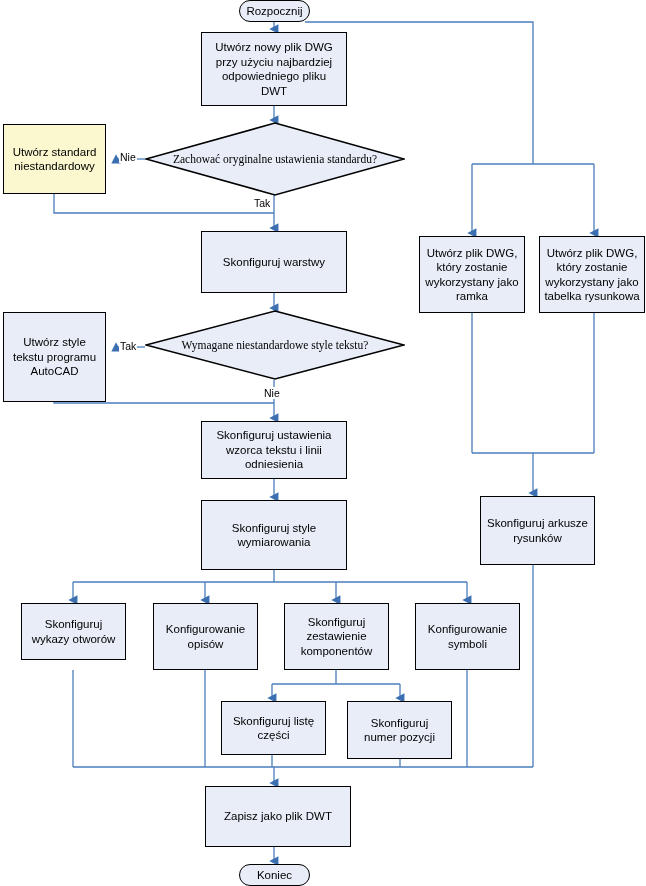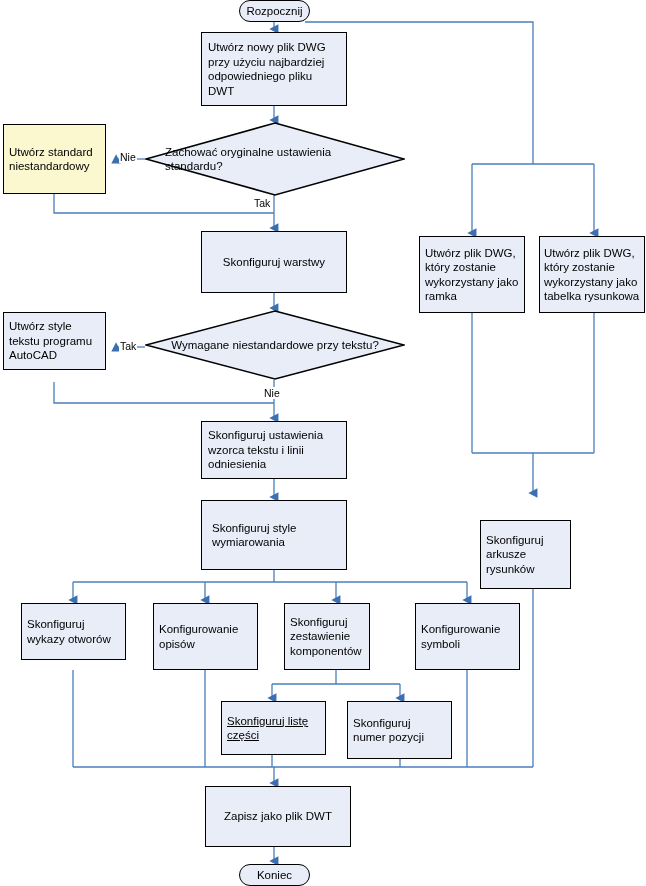--- a/index.html
+++ b/index.html
@@ -23,20 +23,21 @@
     width: 646px;
     height: 886px;
     pointer-events: none;
   }
   .node {
     position: absolute;
     box-sizing: border-box;
     display: flex;
     align-items: center;
     justify-content: center;
+    text-align: center;
     color: #000000;
     font-size: 11.5px;
     line-height: 14.5px;
     z-index: 5;
   }
   .proc {
     background: #e8edf7;
     border: 1.6px solid #000000;
   }
   .proc-alt {
@@ -49,20 +50,21 @@
     border-radius: 40px;
   }
   .decision {
     background: transparent;
     border: none;
   }
   .decision .dtext {
     position: relative;
     z-index: 3;
     padding: 0 20px;
+    font-family: Liberation Serif, serif;
   }
   .decision svg {
     position: absolute;
     left: 0;
     top: 0;
     z-index: 1;
   }
   .edge-label {
     position: absolute;
     font-size: 10.5px;
@@ -164,64 +166,64 @@
   </div>
 
   <div class="node proc" style="left:201px;top:231px;width:146px;height:62px;padding:3px 6px;">
     <span>Skonfiguruj warstwy</span>
   </div>
 
   <div class="node decision" style="left:145px;top:310px;width:260px;height:70px;">
     <svg width="260" height="70">
       <polygon points="130,1 259,35 130,69 1,35" fill="#e8edf7" stroke="#000000" stroke-width="1.6"></polygon>
     </svg>
-    <span class="dtext">Wymagane niestandardowe przy tekstu?</span>
-  </div>
-
-  <div class="node proc" style="left:3px;top:312px;width:103px;height:58px;padding:3px 5px;">
+    <span class="dtext">Wymagane niestandardowe style tekstu?</span>
+  </div>
+
+  <div class="node proc" style="left:3px;top:312px;width:103px;height:90px;padding:3px 5px;">
     <span>Utwórz style tekstu programu AutoCAD</span>
   </div>
 
   <div class="node proc" style="left:201px;top:421px;width:146px;height:58px;padding:3px 6px;">
     <span>Skonfiguruj ustawienia wzorca tekstu i linii odniesienia</span>
   </div>
 
   <div class="node proc" style="left:201px;top:500px;width:146px;height:70px;padding:3px 10px;">
     <span>Skonfiguruj style wymiarowania</span>
   </div>
 
   <div class="node proc" style="left:419px;top:236px;width:106px;height:77px;padding:3px 5px;">
     <span>Utwórz plik DWG, który zostanie wykorzystany jako ramka</span>
   </div>
 
   <div class="node proc" style="left:539px;top:236px;width:106px;height:77px;padding:11px 4px;">
     <span>Utwórz plik DWG, który zostanie wykorzystany jako tabelka rysunkowa</span>
   </div>
 
-  <div class="node proc" style="left:480px;top:520px;width:91px;height:69px;padding:3px 5px;">
+  <div class="node proc" style="left:480px;top:496px;width:115px;height:69px;padding:3px 5px;">
     <span>Skonfiguruj arkusze rysunków</span>
   </div>
 
   <div class="node proc" style="left:21px;top:603px;width:105px;height:57px;padding:3px 5px;">
     <span>Skonfiguruj wykazy otworów</span>
   </div>
 
   <div class="node proc" style="left:153px;top:603px;width:105px;height:67px;padding:3px 5px;">
     <span>Konfigurowanie opisów</span>
   </div>
 
-  <div class="node proc" style="left:284px;top:603px;width:86px;height:67px;padding:3px 5px;">
+  <div class="node proc" style="left:284px;top:603px;width:105px;height:67px;padding:3px 5px;">
     <span>Skonfiguruj zestawienie komponentów</span>
   </div>
 
   <div class="node proc" style="left:415px;top:603px;width:105px;height:67px;padding:3px 5px;">
     <span>Konfigurowanie symboli</span>
   </div>
 
-  <div class="node proc" style="left:221px;top:701px;width:105px;height:54px;padding:3px 5px;text-decoration:underline;">
+  <div class="node proc" style="left:221px;top:701px;width:105px;height:54px;padding:3px 5px;">
     <span>Skonfiguruj listę części</span>
   </div>
 
   <div class="node proc" style="left:347px;top:701px;width:105px;height:58px;padding:3px 5px;">
     <span>Skonfiguruj numer pozycji</span>
   </div>
 
   <div class="node proc" style="left:205px;top:786px;width:146px;height:61px;padding:3px 6px;">
     <span>Zapisz jako plik DWT</span>
   </div>

